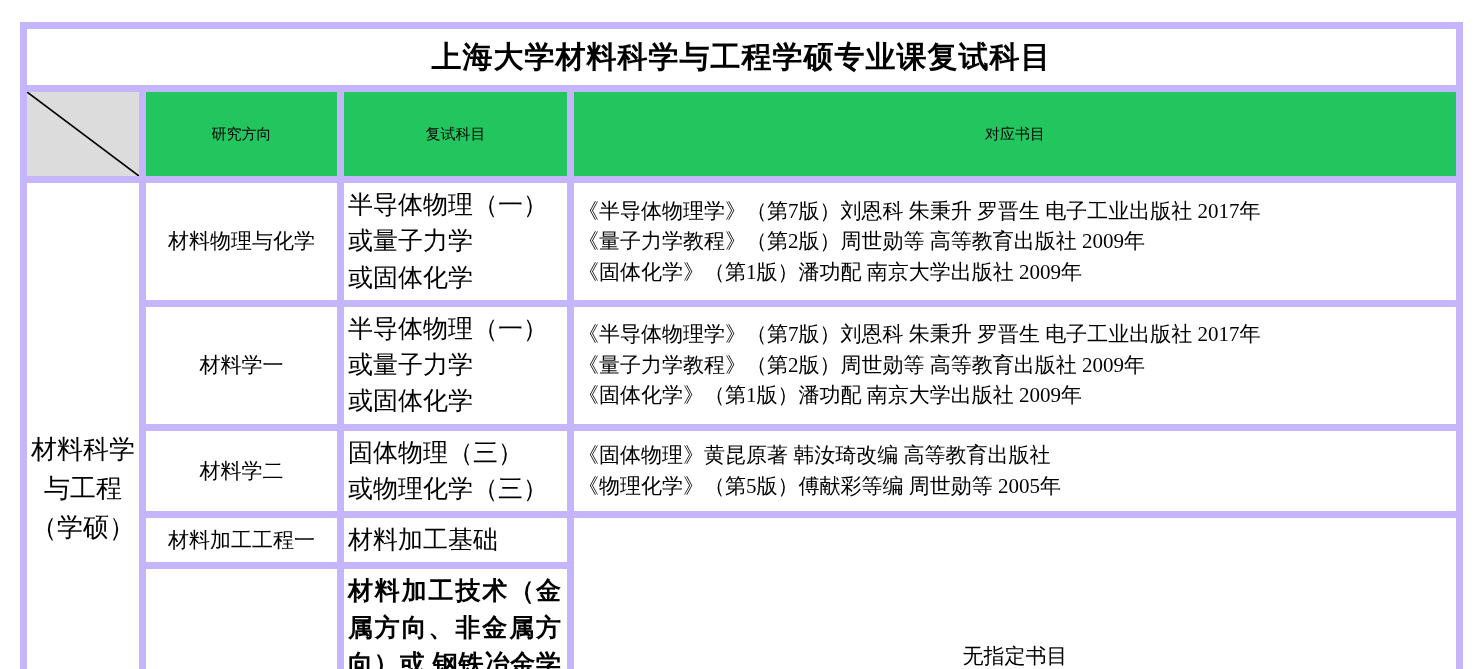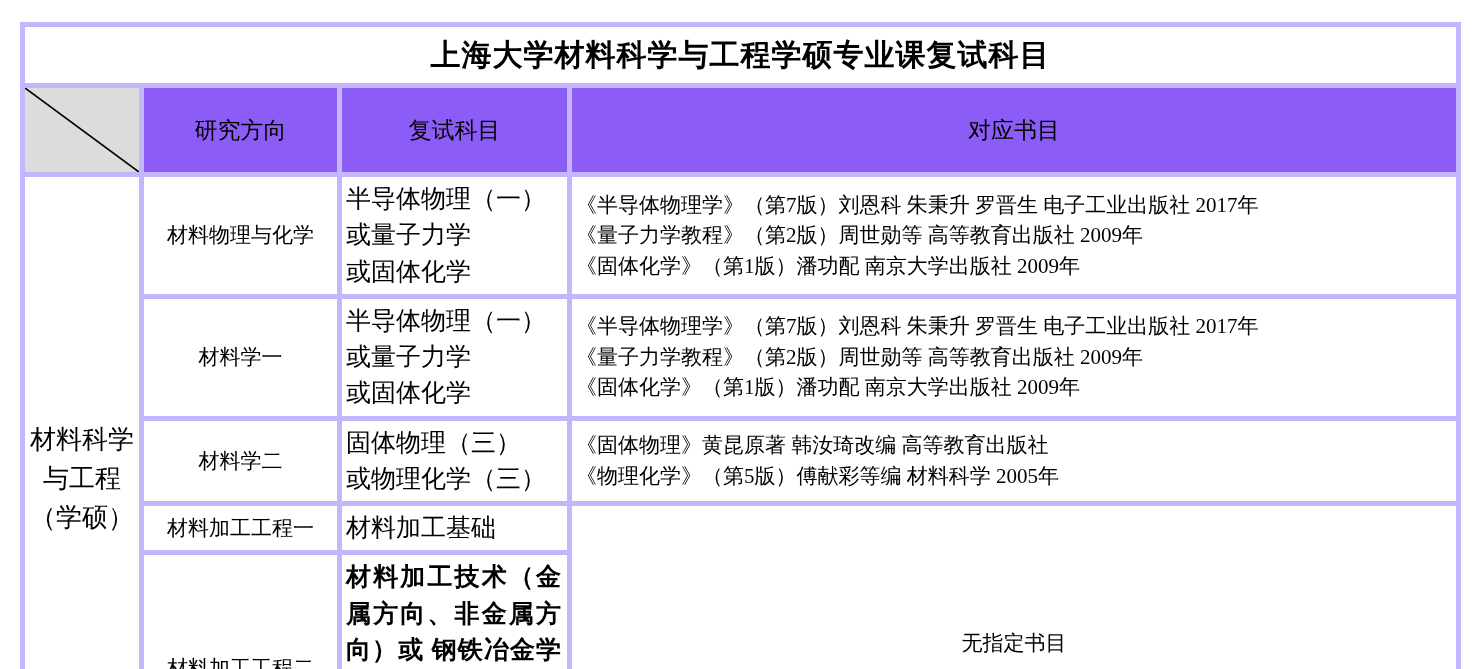--- a/index.html
+++ b/index.html
@@ -20,44 +20,44 @@
     height: 669px;
     box-sizing: border-box;
     padding: 22px 20px 0 20px;
   }
   table.subject-table {
     border-collapse: collapse;
     width: 1436px;
     table-layout: fixed;
   }
   table.subject-table td {
-    border: 5px solid #c4b5fd;
+    border: 7px solid #c4b5fd;
     vertical-align: middle;
     padding: 4px;
   }
   
   col.c1 { width: 119px; }
   col.c2 { width: 198px; }
   col.c3 { width: 230px; }
   col.c4 { width: 889px; }
 
   .title-cell {
     text-align: center;
     font-size: 30px;
     font-weight: bold;
     letter-spacing: 1px;
     height: 48px;
     line-height: 48px;
     background: #ffffff;
     white-space: nowrap;
   }
   .head-cell {
-    background: #8b5cf6;
+    background: #22c55e;
     text-align: center;
-    font-size: 23px;
+    font-size: 15px;
     height: 76px;
     vertical-align: middle;
   }
   .corner-cell {
     background: #dcdcdc;
     position: relative;
     padding: 0;
   }
   .corner-cell .diag {
     position: absolute;
@@ -171,21 +171,21 @@
       </tr>
 
       <tr class="r3">
         <td class="dir-cell">材料学二</td>
         <td class="subj-cell">
           <div>固体物理（三）</div>
           <div>或物理化学（三）</div>
         </td>
         <td class="books-cell">
           <div class="line">《固体物理》黄昆原著 韩汝琦改编 高等教育出版社</div>
-          <div class="line">《物理化学》（第5版）傅献彩等编 材料科学 2005年</div>
+          <div class="line">《物理化学》（第5版）傅献彩等编 周世勋等 2005年</div>
         </td>
       </tr>
 
       <tr class="r4">
         <td class="dir-cell">材料加工工程一</td>
         <td class="subj-cell">材料加工基础</td>
         <td class="books-center" rowspan="2">无指定书目</td>
       </tr>
 
       <tr class="r5">

